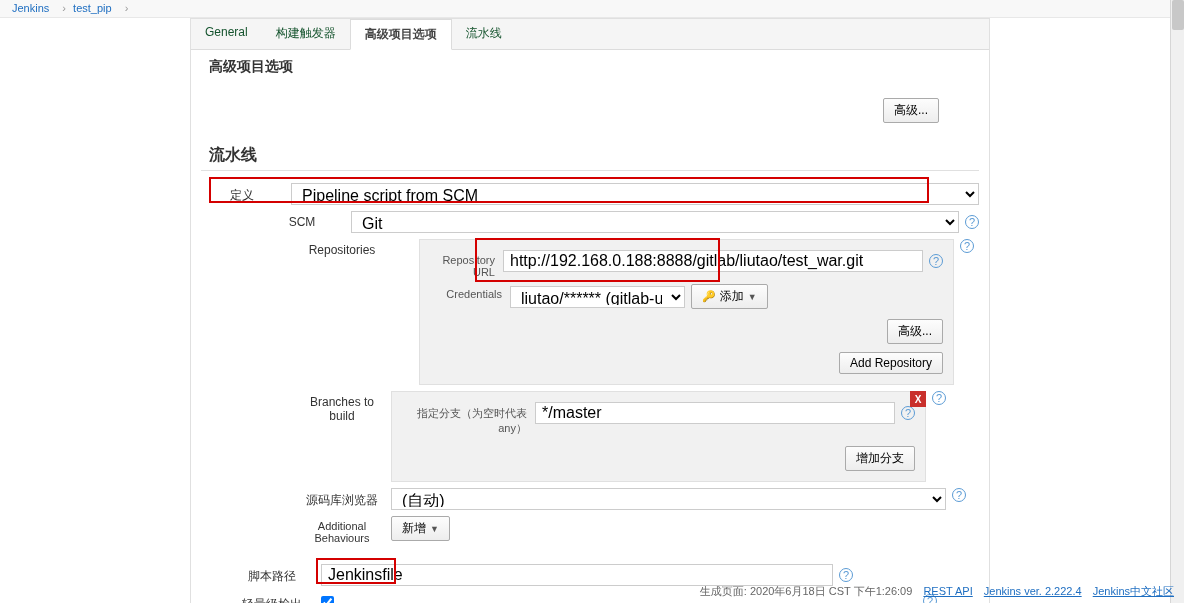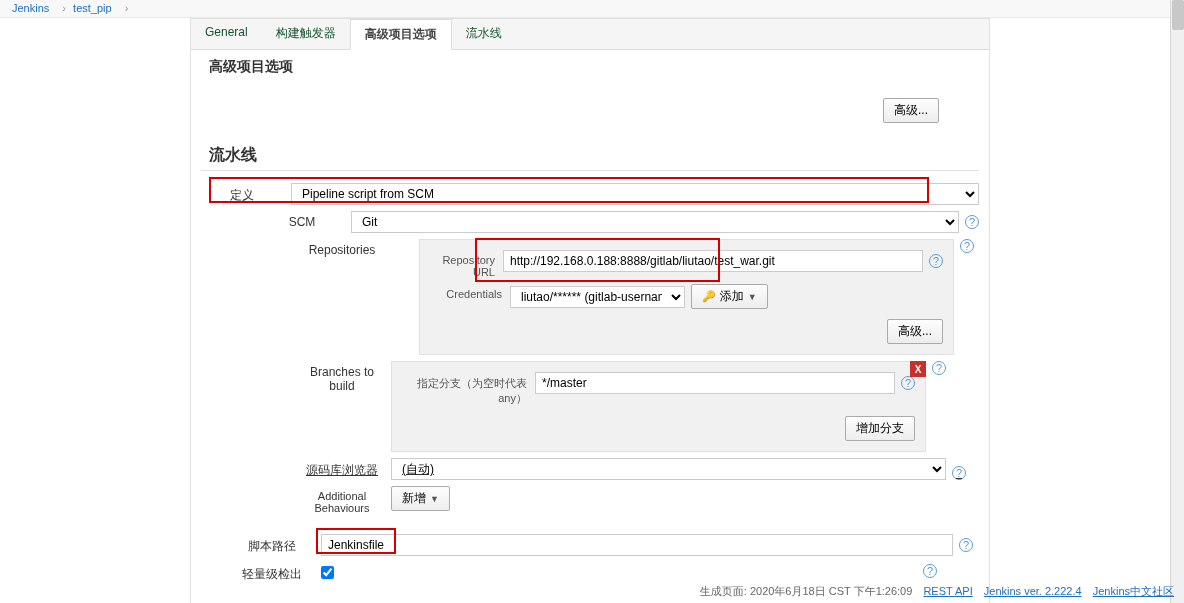--- a/index.html
+++ b/index.html
@@ -10,21 +10,21 @@
 .main-panel { width: 800px; margin-left: 190px; border: 1px solid #e0e0e0; background: #fff; }
 .tabs { display: flex; border-bottom: 1px solid #dcdcdc; background: #f5f5f5; }
 .tab { padding: 6px 14px; color: #14532d; font-size: 12px; cursor: pointer; background: #f5f5f5; }
 .tab.active { background: #fff; border: 1px solid #dcdcdc; border-bottom: 1px solid #fff; margin-bottom: -1px; color: #444; font-weight: bold; }
 .section-title { font-size: 14px; font-weight: bold; padding: 4px 8px; color: #333; }
 .content { padding: 4px 10px 20px 10px; }
 .row { display: flex; align-items: flex-start; margin-bottom: 6px; }
 .label { width: 100px; text-align: center; padding-right: 8px; font-size: 12px; color: #333; padding-top: 4px; }
 .label.narrow { width: 90px; }
 .field { flex: 1; }
-select, input[type=text] { border: 1px solid #ccc; height: 22px; padding: 2px 6px; font-size: 12px; background: #fff; }
+select, input[type=text] { border: 1px solid #ccc; height: 22px; padding: 2px 6px; font-size: 16px; background: #fff; }
 select.full { width: 100%; }
 .help-icon { width: 14px; height: 14px; display:inline-flex; align-items:center; justify-content:center; color:#5b9bd5; margin-left: 6px; font-size:11px; border:1px solid #5b9bd5; border-radius:50%; cursor:pointer; flex-shrink:0; }
 .btn { border: 1px solid #aaa; background: linear-gradient(#fdfdfd,#ededed); padding: 3px 10px; font-size: 12px; border-radius: 2px; cursor:pointer;margin-left:48px; }
 .right-align { text-align: right; }
 .inner-panel { background: #f1f1f1; border: 1px solid #e0e0e0; padding: 10px; }
 .field-label { width: 80px; text-align: right; padding-right: 8px; font-size: 11px; color: #555; padding-top: 4px; }
 .add-btn { border: 1px solid #aaa; background: linear-gradient(#fdfdfd,#ededed); padding: 3px 10px; font-size: 12px; border-radius: 2px; display:inline-flex; align-items:center; gap:4px; }
 .key-icon { color: #d4a848; font-size: 11px; }
 .delete-x { width: 16px; height: 16px; background: #c9302c; color: #fff; display:inline-flex; align-items:center; justify-content:center; font-size: 10px; font-weight:bold; cursor:pointer; }
 .footer-bar { position: fixed; bottom: 0; right: 10px; font-size: 11px; color: #666; padding: 4px 0; }
@@ -106,20 +106,23 @@
                 <span class="key-icon">🔑</span>
                 <span>添加</span>
                 <span style="font-size:9px; color:#555;">▼</span>
               </button>
             </div>
           </div>
 
           <div class="right-align" style="margin-top:10px;">
             <button class="btn">高级...</button>
           </div>
+          <div class="right-align" style="margin-top:8px;">
+            <button class="btn">Add Repository</button>
+          </div>
         </div>
         <span class="help-icon" style="margin-top:0;">?</span>
       </div>
     </div>
 
     <div class="row" style="margin-left:100px;">
       <div class="label" style="width:90px;">Branches to build</div>
       <div class="field" style="display:flex; align-items:flex-start;">
         <div class="inner-panel" style="width:535px; position:relative;">
           <div style="position:absolute; right:-1px; top:-1px;">
@@ -133,23 +136,23 @@
             </div>
           </div>
           <div class="right-align" style="margin-top:10px;">
             <button class="btn">增加分支</button>
           </div>
         </div>
         <span class="help-icon">?</span>
       </div>
     </div>
 
-    <div class="row" style="margin-left:100px;text-decoration:underline;">
+    <div class="row" style="margin-left:100px;">
       <div class="label" style="width:90px;">源码库浏览器</div>
-      <div class="field" style="display:flex; align-items:flex-end;">
+      <div class="field" style="display:flex; align-items:flex-start;">
         <select style="width:555px;">
           <option>(自动)</option>
         </select>
         <span class="help-icon">?</span>
       </div>
     </div>
 
     <div class="row" style="margin-left:100px;">
       <div class="label" style="width:90px; font-size:11px;">Additional Behaviours</div>
       <div class="field">
@@ -157,21 +160,21 @@
           <span>新增</span>
           <span style="font-size:9px; color:#555;">▼</span>
         </button>
       </div>
     </div>
 
     <div class="row" style="margin-left:30px; margin-top:20px; position:relative;">
       <div class="redbox" style="left:85px; top:-6px; width:80px; height:26px;"></div>
       <div class="label narrow">脚本路径</div>
       <div class="field" style="display:flex; align-items:center;">
-        <input type="text" style="width: 632px;" value="Jenkinsfile">
+        <input type="text" style="width: 512px;" value="Jenkinsfile">
         <span class="help-icon">?</span>
       </div>
     </div>
 
     <div class="row" style="margin-left:30px;">
       <div class="label narrow">轻量级检出</div>
       <div class="field" style="display:flex; align-items:center;">
         <input type="checkbox" class="checkbox" checked="" style="">
         <div style="flex:1"></div>
         <span class="help-icon" style="margin-right:42px;">?</span>

